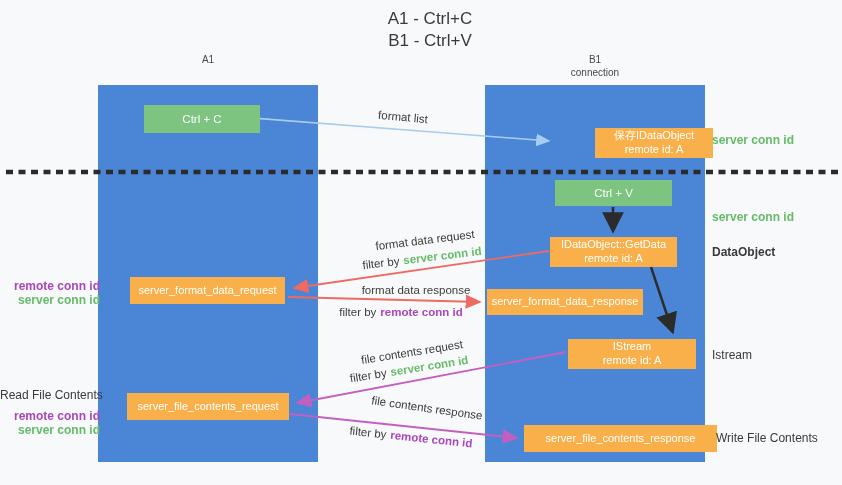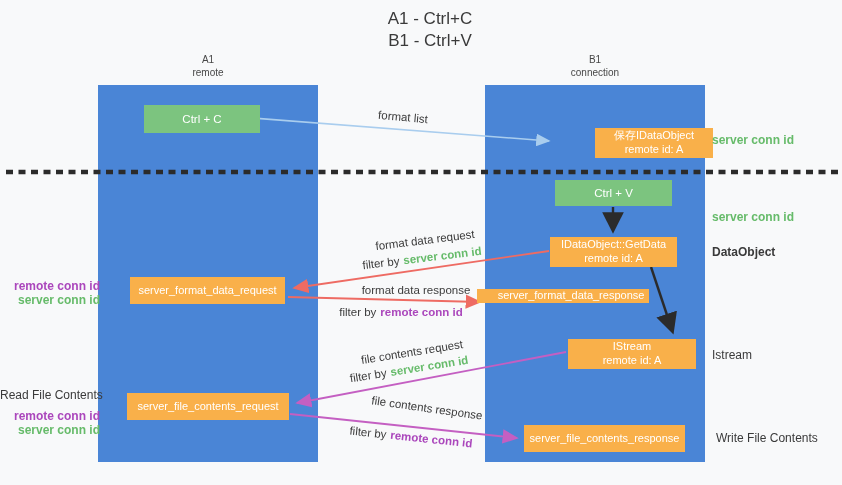--- a/index.html
+++ b/index.html
@@ -49,21 +49,20 @@
 
 <div id="canvas">
 
   <div class="title">
     <div>A1 - Ctrl+C</div>
     <div>B1 - Ctrl+V</div>
   </div>
 
   <div class="lane-header left">
     <div>A1</div>
-    <div>remote</div>
   </div>
   <div class="lane-header right">
     <div>B1</div>
     <div>connection</div>
   </div>
 
   <div class="lane left"></div>
   <div class="lane right"></div>
 
   <svg class="arrows" width="842" height="485" viewBox="0 0 842 485">
@@ -114,34 +113,34 @@
 
   <div class="node orange" style="left:550px;top:237px;width:127px;height:30px;">
     <div>IDataObject::GetData</div>
     <div>remote id: A</div>
   </div>
 
   <div class="node orange" style="left:130px;top:277px;width:155px;height:27px;align-items:center;">
     <div>server_format_data_request</div>
   </div>
 
-  <div class="node orange" style="left:477px;top:289px;width:156px;height:14px;padding-left:16px;">
+  <div class="node orange" style="left:487px;top:289px;width:156px;height:26px;">
     <div>server_format_data_response</div>
   </div>
 
   <div class="node orange" style="left:568px;top:339px;width:128px;height:30px;">
     <div>IStream</div>
     <div>remote id: A</div>
   </div>
 
   <div class="node orange" style="left:127px;top:393px;width:162px;height:27px;">
     <div>server_file_contents_request</div>
   </div>
 
-  <div class="node orange" style="left:524px;top:425px;width:161px;height:27px;">
+  <div class="node orange" style="left:524px;top:425px;width:193px;height:27px;">
     <div>server_file_contents_response</div>
   </div>
 
   <div class="flow-label" style="left:403px;top:117px;transform:translate(-50%,-50%) rotate(5deg);">format list</div>
 
   <div class="flow-label" style="left:425px;top:240px;transform:translate(-50%,-50%) rotate(-7deg);">format data request</div>
 
   <div class="flow-label" style="left:422px;top:258px;transform:translate(-50%,-50%) rotate(-7deg);">
     <span class="prefix">filter by</span><span class="term green">server conn id</span>
   </div>

